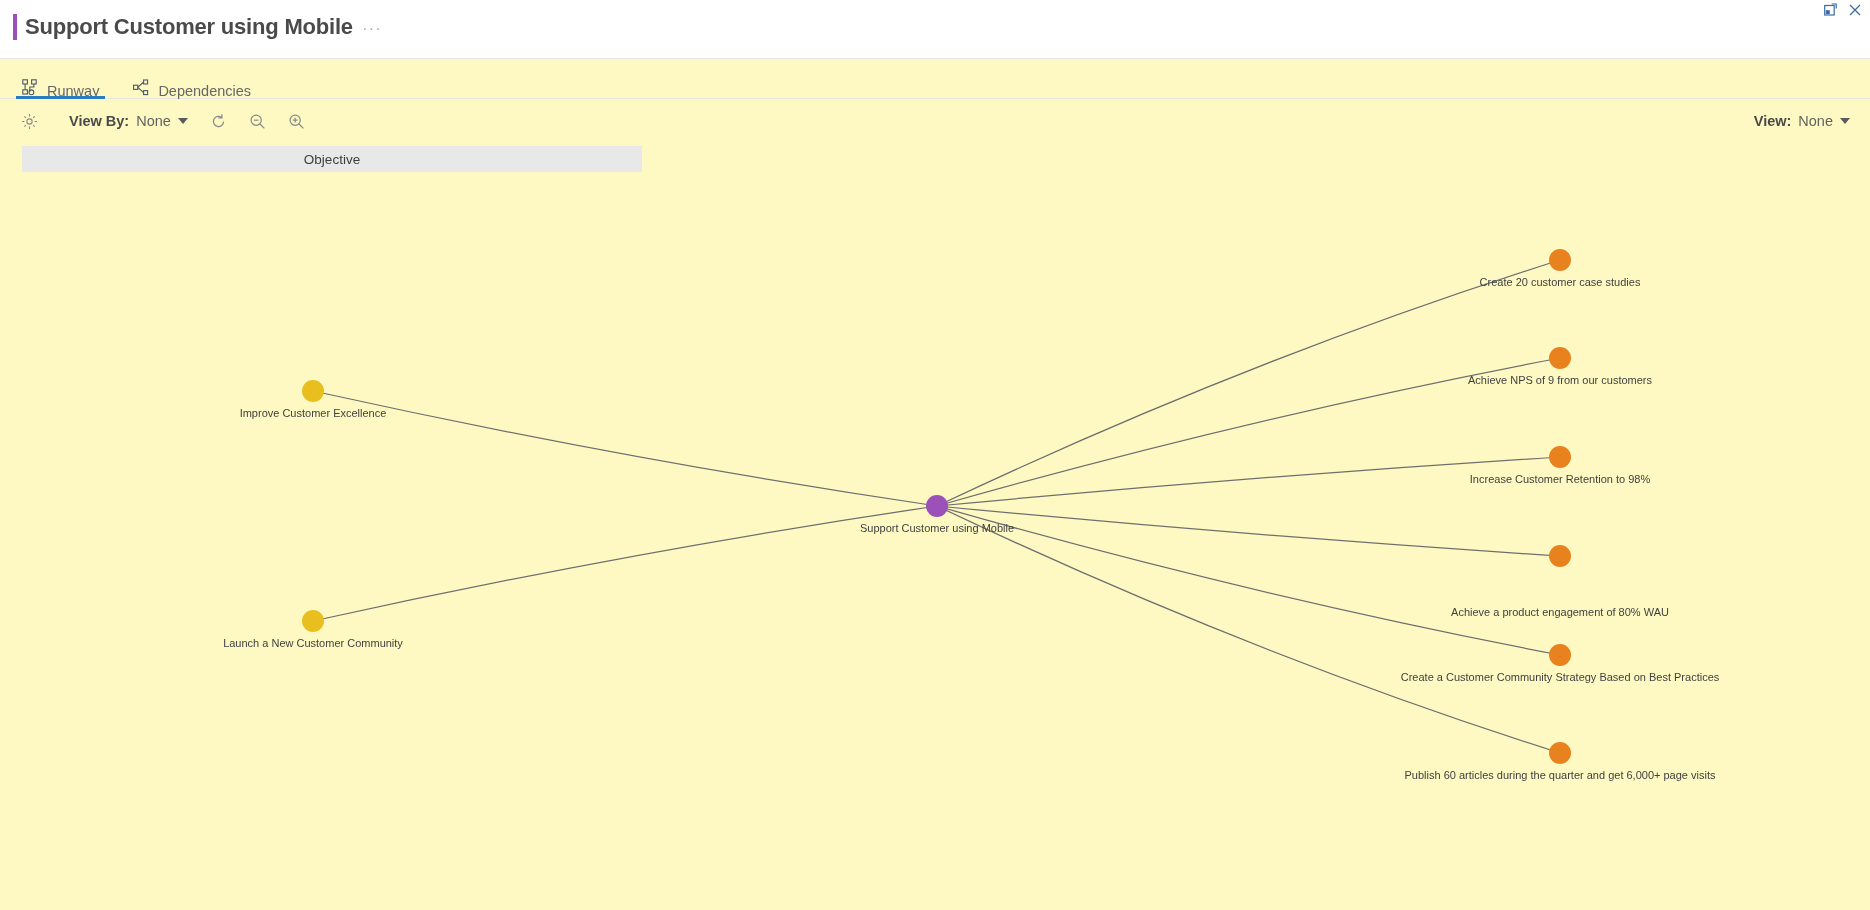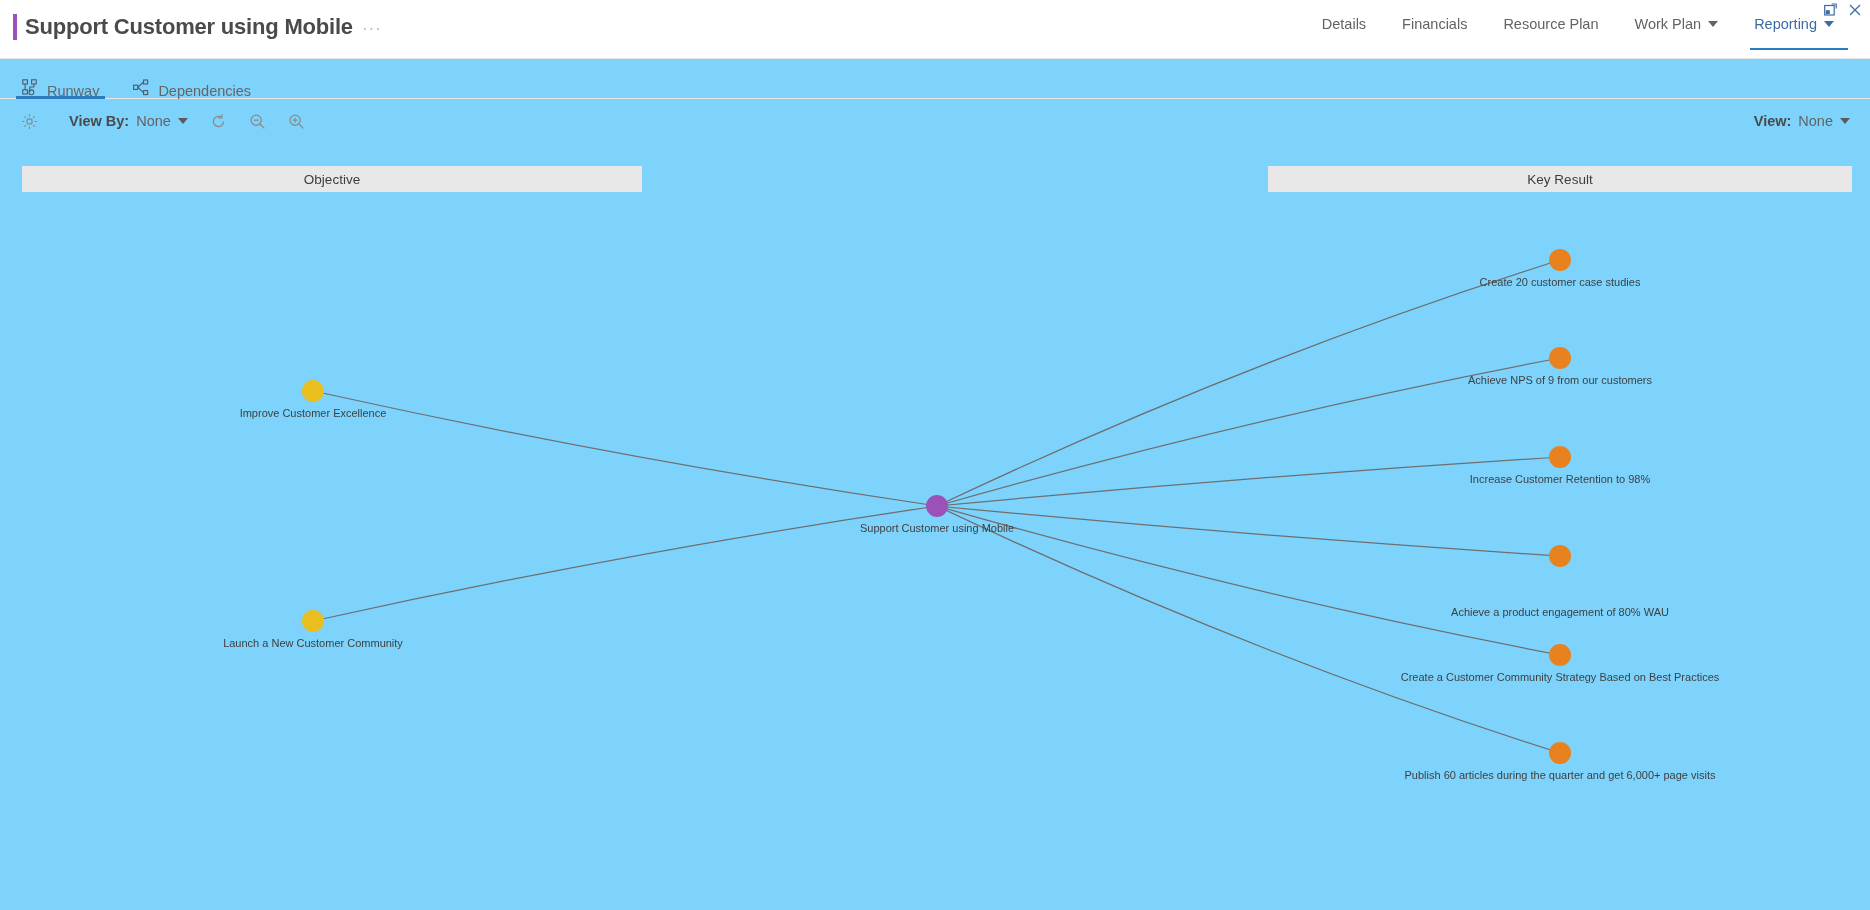--- a/index.html
+++ b/index.html
@@ -7,21 +7,21 @@
     width: 1870px;
     height: 910px;
     background: #ffffff;
     font-family: "Liberation Sans", sans-serif;
     overflow: hidden;
   }
   .app {
     position: relative;
     width: 1870px;
     height: 910px;
-    background: #7dd3fc;
+    background: #fef9c3;
   }
 
   
   .window-controls {
     position: absolute;
     top: 2px;
     right: 8px;
     display: flex;
     align-items: center;
     gap: 9px;
@@ -186,21 +186,20 @@
     margin-left: 30px;
   }
   .viewsel .lbl { font-weight: bold; color: #4a4a4a; }
 
   
   .colheaders {
     position: absolute;
     top: 146px; left: 0;
     width: 1870px;
     height: 26px;
-    margin-top: 20px;
   }
   .colhead {
     position: absolute;
     height: 26px;
     background: #e8e8e8;
     display: flex;
     align-items: center;
     justify-content: center;
     font-size: 13.5px;
     color: #3d3d3d;
@@ -250,39 +249,20 @@
     </div>
   </div>
 
   <div class="header">
     <div class="title-wrap">
       <div class="title-accent"></div>
       <div class="page-title">Support Customer using Mobile</div>
       <div class="title-ellipsis">···</div>
     </div>
 
-    <div class="topnav">
-      <div class="topnav-item">
-        <span>Details</span>
-      </div>
-      <div class="topnav-item">
-        <span>Financials</span>
-      </div>
-      <div class="topnav-item">
-        <span>Resource Plan</span>
-      </div>
-      <div class="topnav-item">
-        <span>Work Plan</span>
-        <span class="caret-down"></span>
-      </div>
-      <div class="topnav-item active">
-        <span>Reporting</span>
-        <span class="caret-down"></span>
-      </div>
-    </div>
   </div>
 
   <div class="subtabs">
     <div class="subtab active">
       <span>
         <svg width="17" height="17" viewBox="0 0 17 17">
           <rect x="0.8" y="0.8" width="4.6" height="4.2" fill="none" stroke="#4a5a6a" stroke-width="1.1"></rect>
           <rect x="9.6" y="0.8" width="4.6" height="4.2" fill="none" stroke="#4a5a6a" stroke-width="1.1"></rect>
           <rect x="0.8" y="10.8" width="4.6" height="4.2" fill="none" stroke="#4a5a6a" stroke-width="1.1"></rect>
           <path d="M3.1 5 L3.1 10.8 M11.9 5 L11.9 8 L7.8 8 L7.8 13" stroke="#4a5a6a" stroke-width="1.1" fill="none"></path>
@@ -347,23 +327,20 @@
     <div class="viewsel">
       <span class="lbl">View:</span>
       <span>None</span>
       <span class="caret-down" style="border-top-color:#5a5a5a;"></span>
     </div>
   </div>
 
   <div class="colheaders">
     <div class="colhead" id="colhead-0" style="left: 22px; width: 620px;">
       <span>Objective</span>
-    </div>
-    <div class="colhead" id="colhead-2" style="left: 1268px; width: 584px;">
-      <span>Key Result</span>
     </div>
   </div>
 
   <div class="canvas">
     <svg class="graph-svg" id="graph-svg" viewBox="0 0 1870 738">
         <path d="M 313 219 Q 625 288 937 334" fill="none" stroke="#6e6e6e" stroke-width="1.25"></path>
         <path d="M 313 449 Q 625 380 937 334" fill="none" stroke="#6e6e6e" stroke-width="1.25"></path>
         <path d="M 937 334 Q 1248.5 186.4 1560 88" fill="none" stroke="#6e6e6e" stroke-width="1.25"></path>
         <path d="M 937 334 Q 1248.5 245.2 1560 186" fill="none" stroke="#6e6e6e" stroke-width="1.25"></path>
         <path d="M 937 334 Q 1248.5 304.6 1560 285" fill="none" stroke="#6e6e6e" stroke-width="1.25"></path>

